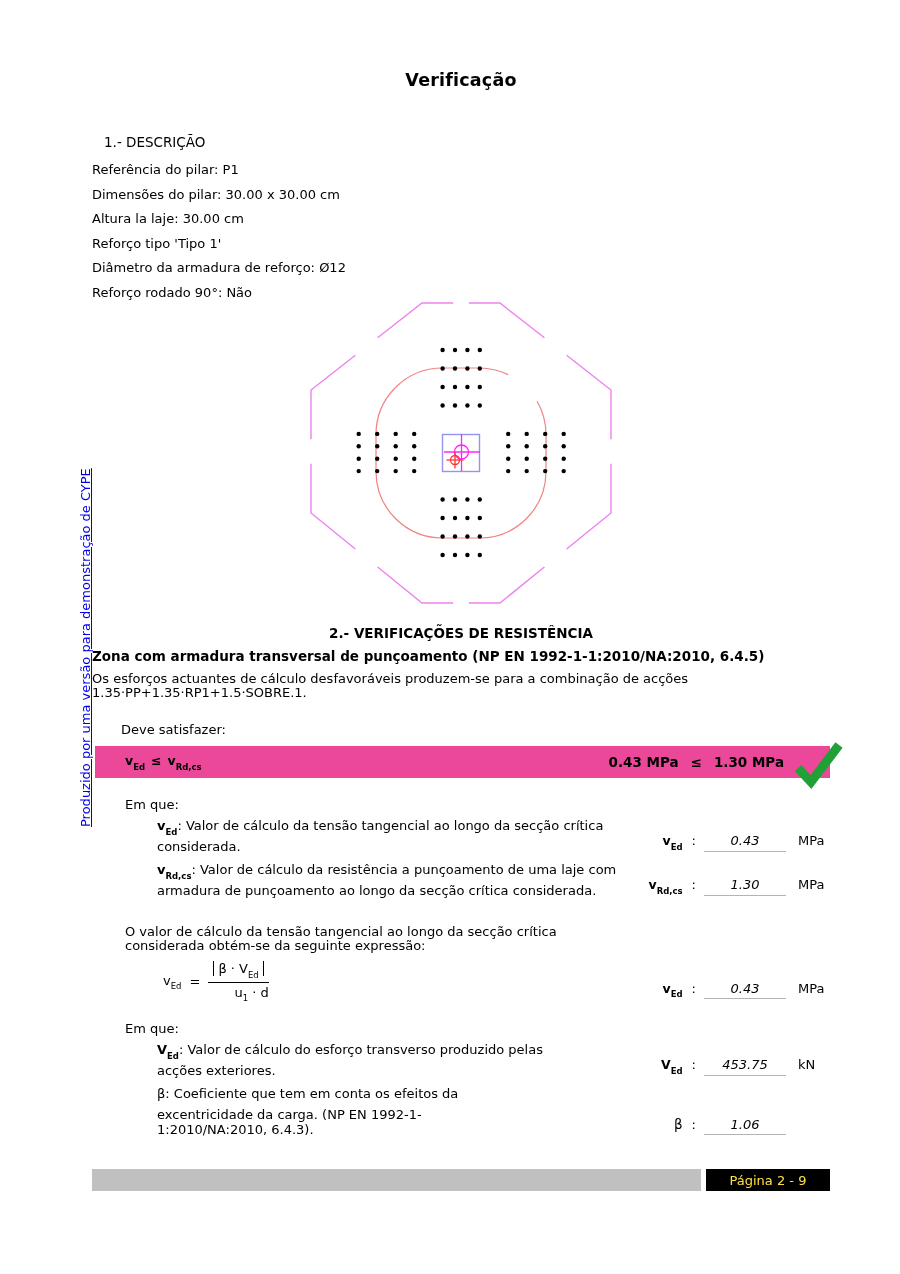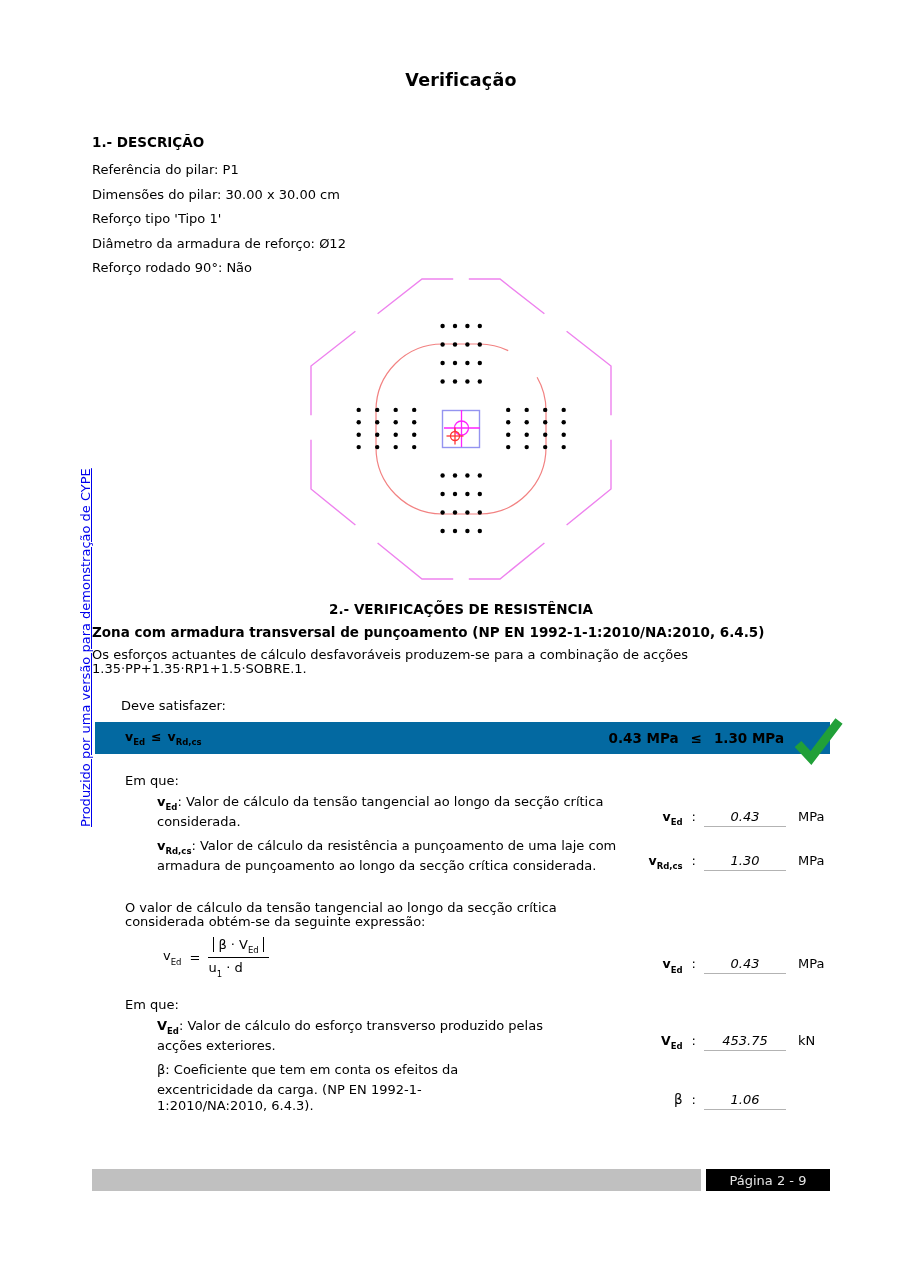--- a/index.html
+++ b/index.html
@@ -1,29 +1,29 @@
 <!DOCTYPE html>
 <html><head>
 <meta charset="utf-8">
 <style>
   * { margin:0; padding:0; box-sizing:border-box; }
   html,body { background:#fff; }
   body { width:900px; height:1274px; font-family:"DejaVu Sans","Liberation Sans",sans-serif; font-size:13px; color:#000; position:relative; overflow:hidden; }
   .content { padding:70px 70px 0 92px; }
   .title { font-size:17.5px; font-weight:bold; text-align:center; letter-spacing:.2px; }
-  .h-sec { font-size:13.5px; font-weight:bold; margin:44px 0 12px 0; }
+  .h-sec { font-size:13.5px; font-weight:normal; margin:44px 0 12px 12px; }
   .desc-line { line-height:15px; margin-bottom:9.5px; }
   .drawing-wrap { position:relative; height:300px; }
   .plan { position:absolute; left:50%; transform:translateX(-50%); top:-8px; }
   .h-sec2 { font-size:13.5px; font-weight:bold; margin:16px 0 7px 0;text-align:center; }
   .h-sub { font-size:13.5px; font-weight:bold; margin:0 0 8px 0; }
   .intro { max-width:695px; line-height:14px; }
   .satisfy { margin-top:22px;margin-left:29px; }
   sub { font-size:8.5px; position:relative; bottom:-1px; }
-  .check-bar { position:relative; margin-left:3px; margin-top:9px; height:32px; background:#0369a1; display:flex; align-items:center; padding:0 46px 0 30px; }
+  .check-bar { position:relative; margin-left:3px; margin-top:9px; height:32px; background:#ec4899; display:flex; align-items:center; padding:0 46px 0 30px; }
   .cb-left { font-weight:bold; font-size:12.5px; }
   .cb-left .op { margin:0 6px; }
   .cb-right { margin-left:auto; font-weight:bold; font-size:13.5px; }
   .cb-right .op2 { margin:0 12px; }
   .checkmark { position:absolute; right:-16px; top:-6px; }
   .emque { margin:19px 0 6px 33px; }
   .item { display:flex; align-items:flex-end; margin-left:65px; line-height:15.2px; }
   .item .desc { max-width:472px; }
   .item .term { font-weight:bold; }
   .item .term sub { font-weight:bold; }
@@ -36,42 +36,43 @@
   .vlabel sub { font-weight:bold; }
   .vlabel.plain { font-weight:normal; font-size:13.5px; }
   .vcolon { margin:0 8px 0 9px; }
   .vline { width:82px; text-align:center; border-bottom:1px solid #b3b3b3; padding-bottom:2px; }
   .vval { font-style:italic; }
   .vunit { width:44px; padding-left:12px; }
   .expr-para { max-width:500px; margin:27px 0 0 33px; line-height:14px; }
   .formula-row { display:flex; align-items:center; margin:8px 0 0 71px; }
   .formula { display:flex; align-items:center; }
   .f-eq { margin:0 8px; }
-  .frac { display:inline-flex; flex-direction:column; text-align:left; }
+  .frac { display:inline-flex; flex-direction:column; text-align:right; }
   .num { border-bottom:1px solid #000; padding:0 5px 3px 5px; }
   .abs { border-left:1px solid #000; border-right:1px solid #000; padding:0 4px; }
   .den { padding-top:2px; }
   .formula-row .valrow { margin-top:16px; }
   .watermark { position:absolute; left:78px; top:827px; transform:rotate(-90deg); transform-origin:0 0; color:#0000ee; text-decoration:underline; font-size:13px; white-space:nowrap; cursor:pointer; }
   .footer { position:absolute; top:1169px; left:92px; right:70px; display:flex; gap:5px; }
   .footer-bar { flex:1; height:22px; background:#c0c0c0; }
-  .footer-box { width:124px; height:22px; background:#000; color:#e5e5e5; display:flex; align-items:center; justify-content:center; font-size:13px; }
+  .footer-box { width:124px; height:22px; background:#000; color:#fde047; display:flex; align-items:center; justify-content:center; font-size:13px; }
 </style>
 </head>
 <body>
 
 <div class="watermark">Produzido por uma versão para demonstração de CYPE</div>
 
 <div class="content">
 
   <div class="title">Verificação</div>
 
   <div class="h-sec">1.- DESCRIÇÃO</div>
   <div class="desc-line">Referência do pilar: P1</div>
   <div class="desc-line">Dimensões do pilar: 30.00 x 30.00 cm</div>
+  <div class="desc-line">Altura la laje: 30.00 cm</div>
   <div class="desc-line">Reforço tipo 'Tipo 1'</div>
   <div class="desc-line">Diâmetro da armadura de reforço: Ø12</div>
   <div class="desc-line">Reforço rodado 90°: Não</div>
 
   <div class="drawing-wrap">
     <svg class="plan" width="340" height="304" viewBox="291 296 340 304">
 
       <path d="M468.8 298 L500 298 L544.4 332.8 M566.6 350.2 L611 385 L611 434.2 M611 458.8 L611 508 L566.6 544 M544.4 562 L500 598 L468.8 598 M453.2 598 L422 598 L377.6 562 M355.4 544 L311 508 L311 458.8 M311 434.2 L311 385 L355.4 350.2 M377.6 332.8 L422 298 L453.2 298" fill="none" stroke-width="1.4" stroke="#ee82ee"></path>
 
       <path d="M537.1 396.2 A66.5 66.5 0 0 1 546 429.5 L546 466.5 A66.5 66.5 0 0 1 479.5 533 L442.5 533 A66.5 66.5 0 0 1 376 466.5 L376 429.5 A66.5 66.5 0 0 1 442.5 363 L479.5 363 A66.5 66.5 0 0 1 508.2 369.6" fill="none" stroke-width="1.2" stroke="#f28282"></path>

